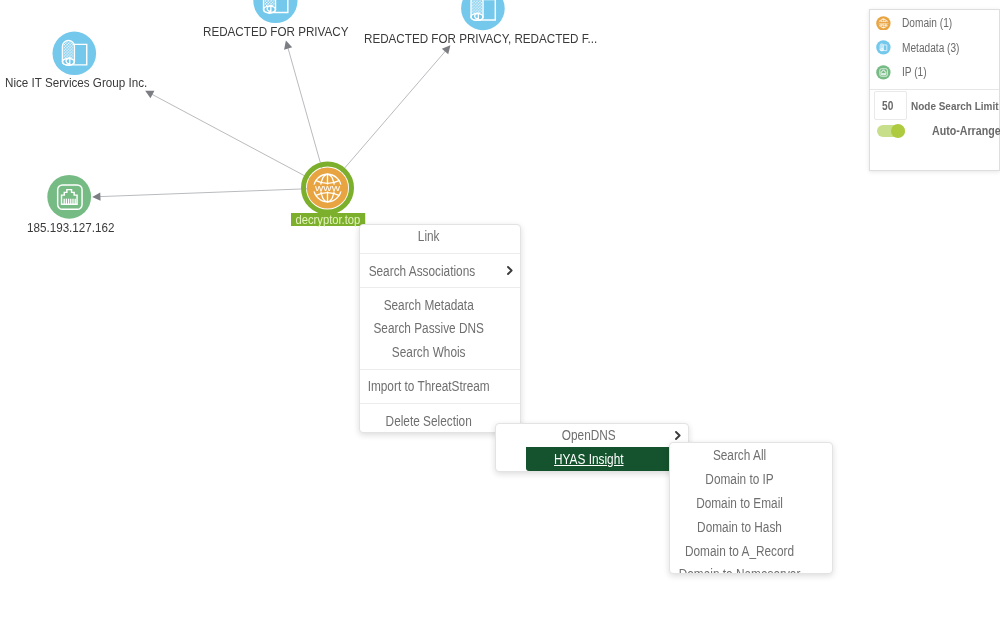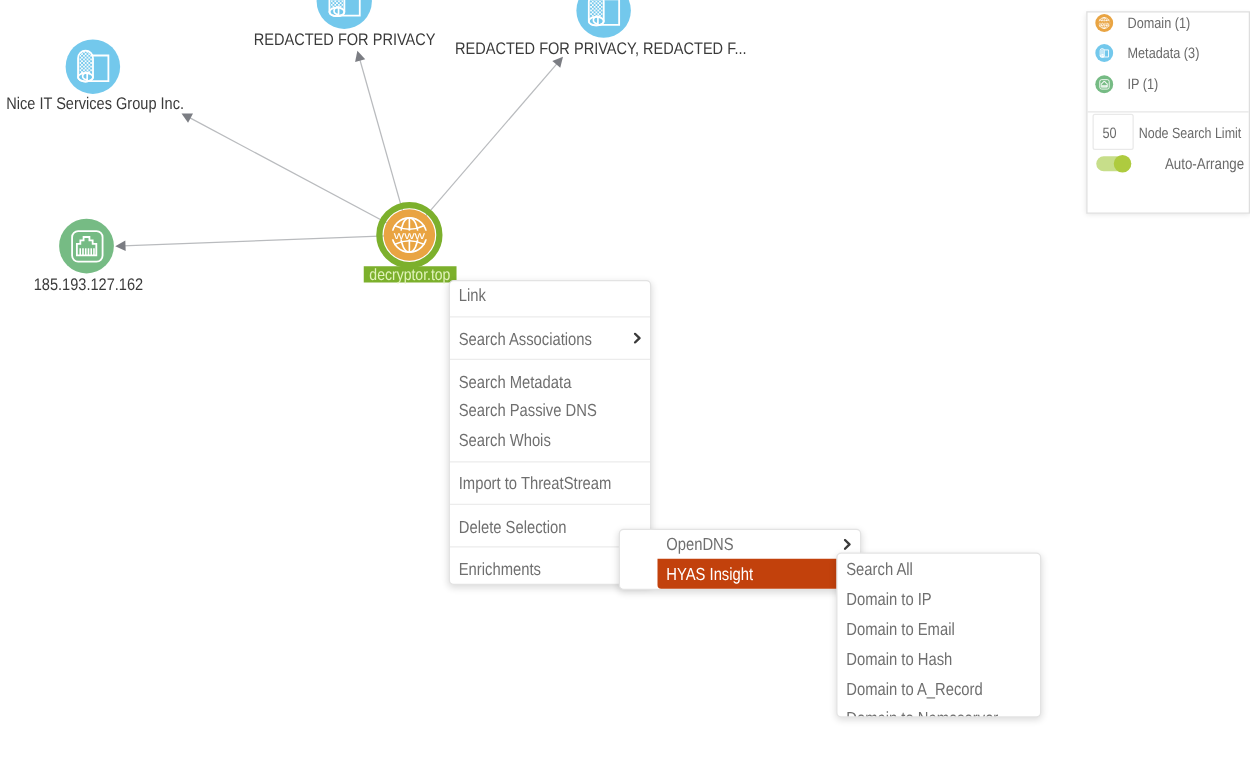--- a/index.html
+++ b/index.html
@@ -7,42 +7,42 @@
   svg text{-webkit-font-smoothing:antialiased;}
   #stage{position:relative;width:1000px;height:620px;overflow:hidden;background:#fff;}
   svg.graph{position:absolute;left:0;top:0;width:1000px;height:620px;}
   .node-label{position:absolute;font-family:"Liberation Sans",sans-serif;font-size:13.5px;
      color:#3a3a3a;white-space:nowrap;line-height:14px;transform-origin:left top;
      transform:scaleX(0.863);}
   .node-label.sel{background:#7cb02c;color:#e2f3bb;padding:0.6px 5.2px;font-size:13px;line-height:11.9px;}
 
   
   .menu{position:absolute;background:#fff;border:1px solid #e3e3e3;border-radius:4px;
-     box-shadow:0 2px 6px rgba(0,0,0,0.14);font-family:"Liberation Sans",sans-serif;}
+     box-shadow:0 2px 6px rgba(0,0,0,0.14);font-family:"Liberation Sans",sans-serif;text-align:center;}
   .mi{position:relative;display:flex;align-items:center;font-size:14.0px;color:#6f6f6f;
      padding:0 7px;height:23.9px;white-space:nowrap;cursor:default;}
   .mi .lbl{flex:1;display:inline-block;transform:scaleX(0.845);transform-origin:left center;}
   .mi .chev{margin-left:10px;color:#3b3b3b;display:flex;align-items:center;line-height:0;}
   .mgroup + .mgroup{border-top:1px solid #ececec;}
   .mgroup{padding:4.6px 0;}
   .menu .mgroup:first-child{padding-top:0;}
   .menu .mgroup:last-child{padding-bottom:0;}
-  .mi.sel{background:#c2410c;color:#ffffff;}
+  .mi.sel{background:#14532d;color:#ffffff;text-decoration:underline;}
   .menu .mgroup:last-child .mi:last-child.sel{border-radius:0 0 3px 3px;}
   .mi.sel .chev{color:#fff;}
 
   
   .legend{position:absolute;background:#fff;border:1px solid #dedede;
      box-shadow:0 1px 4px rgba(0,0,0,0.10);}
   .legend-rows{padding:0.5px 0 4.5px 0;border-bottom:1px solid #e6e6e6;}
-  .lrow{display:flex;align-items:flex-start;height:24.55px;padding-left:5.5px;}
+  .lrow{display:flex;align-items:center;height:24.55px;padding-left:5.5px;}
   .lrow .licon{width:14.8px;height:14.8px;margin-right:11.0px;display:block;line-height:0;}
   .lrow .ltext{font-size:12.0px;color:#6a6a6a;font-family:"Liberation Sans",sans-serif;
      display:inline-block;transform:scaleX(0.845);transform-origin:left center;white-space:nowrap;}
-  .legend-ctl{padding:1.4px 0 0 0;}
+  .legend-ctl{padding:1.4px 0 0 0;font-weight:bold;}
   .limit-row{display:flex;align-items:center;padding-left:3.9px;}
   .limit-box{width:32.4px;min-width:32.4px;box-sizing:border-box;height:28.4px;border:1px solid #e9e9e9;border-radius:2px;
      display:flex;align-items:center;padding-left:0;background:#fff;}
   .limit-val{font-size:12.0px;color:#6a6a6a;display:inline-block;margin-left:7.0px;width:14px;
      transform:scaleX(0.845);transform-origin:left center;}
   .limit-label{margin-left:4.8px;font-size:11.8px;color:#6a6a6a;display:inline-block;
      transform:scaleX(0.845);transform-origin:left center;white-space:nowrap;}
   .arr-row{display:flex;align-items:center;padding-left:7.1px;margin-top:4.2px;gap:48px;}
   .toggle{position:relative;width:28px;height:12.0px;}
   .toggle .track{position:absolute;left:0;top:0;width:28px;height:12px;border-radius:6px;background:#c7de8a;}
@@ -208,30 +208,20 @@
         <div class="mgroup">
           <div class="mi">
             <span class="lbl">Import to ThreatStream</span>
           </div>
         </div>
         <div class="mgroup">
           <div class="mi">
             <span class="lbl">Delete Selection</span>
           </div>
         </div>
-        <div class="mgroup">
-          <div class="mi">
-            <span class="lbl">Enrichments</span>
-            <span class="chev">
-              <svg width="6" height="9" viewBox="0 0 6 9">
-                <path d="M1 1 L4.6 4.5 L1 8" fill="none" stroke="currentColor" stroke-width="1.9" stroke-linecap="round" stroke-linejoin="round"></path>
-              </svg>
-            </span>
-          </div>
-        </div>
       </div>
       <div class="menu" style="left: 495px; top: 422.5px; width: 162px; padding-left: 30px;">
         <div class="mgroup">
           <div class="mi">
             <span class="lbl">OpenDNS</span>
             <span class="chev">
               <svg width="6" height="9" viewBox="0 0 6 9">
                 <path d="M1 1 L4.6 4.5 L1 8" fill="none" stroke="currentColor" stroke-width="1.9" stroke-linecap="round" stroke-linejoin="round"></path>
               </svg>
             </span>

